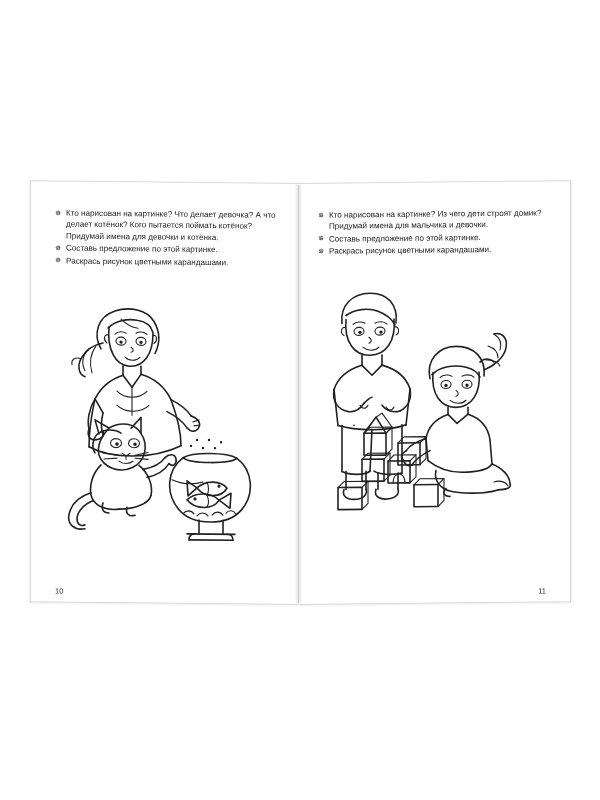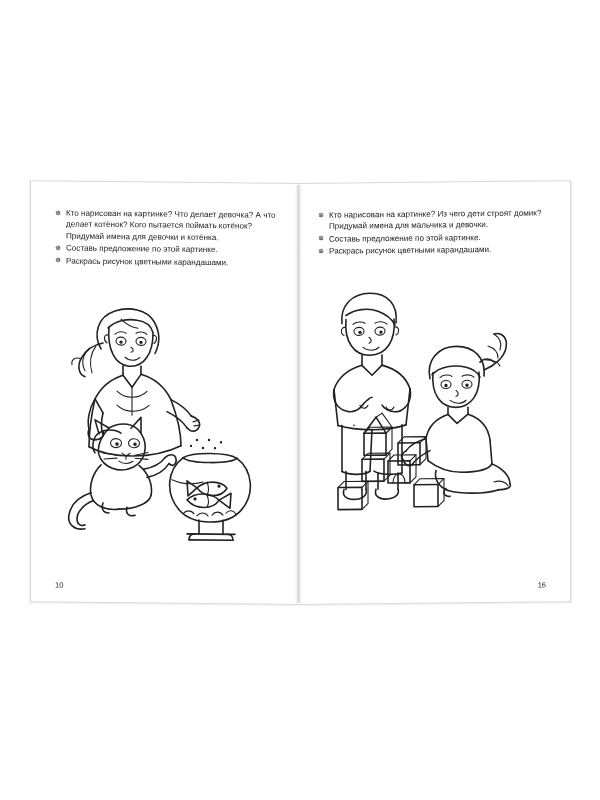--- a/index.html
+++ b/index.html
@@ -93,21 +93,21 @@
     line-height: 12px;
     color: #1a1a1a;
   }
   .art {
     position: absolute;
     left: 0;
     right: 0;
   }
   .page-num {
     position: absolute;
-    bottom: 12px;
+    bottom: 6px;
     font-size: 7.5px;
     color: #2b2b2b;
   }
   .page-left .page-num { left: 24px; }
   .page-right .page-num { right: 24px; }
 
   svg { display: block; }
   .ln {
     fill: none;
     stroke: #222222;
@@ -419,19 +419,19 @@
             <path class="ln-thin" d="M116 210 L122 204 L146 204 L140 210"></path>
             <path class="ln-thin" d="M140 232 L146 226 L146 204"></path>
 
             <path class="ln" d="M66 158 L78 142 L88 158"></path>
             <path class="ln-thin" d="M88 158 L94 152 L84 138 L78 142"></path>
 
             <path class="ln-thin" d="M36 236 L150 236" stroke-dasharray="0 0" opacity="0"></path>
           </svg>
         </div>
 
-        <div class="page-num">16</div>
+        <div class="page-num">11</div>
       </div>
     </div>
 
     <div class="gutter"></div>
   </div>
 </div>
 
 </body></html>

